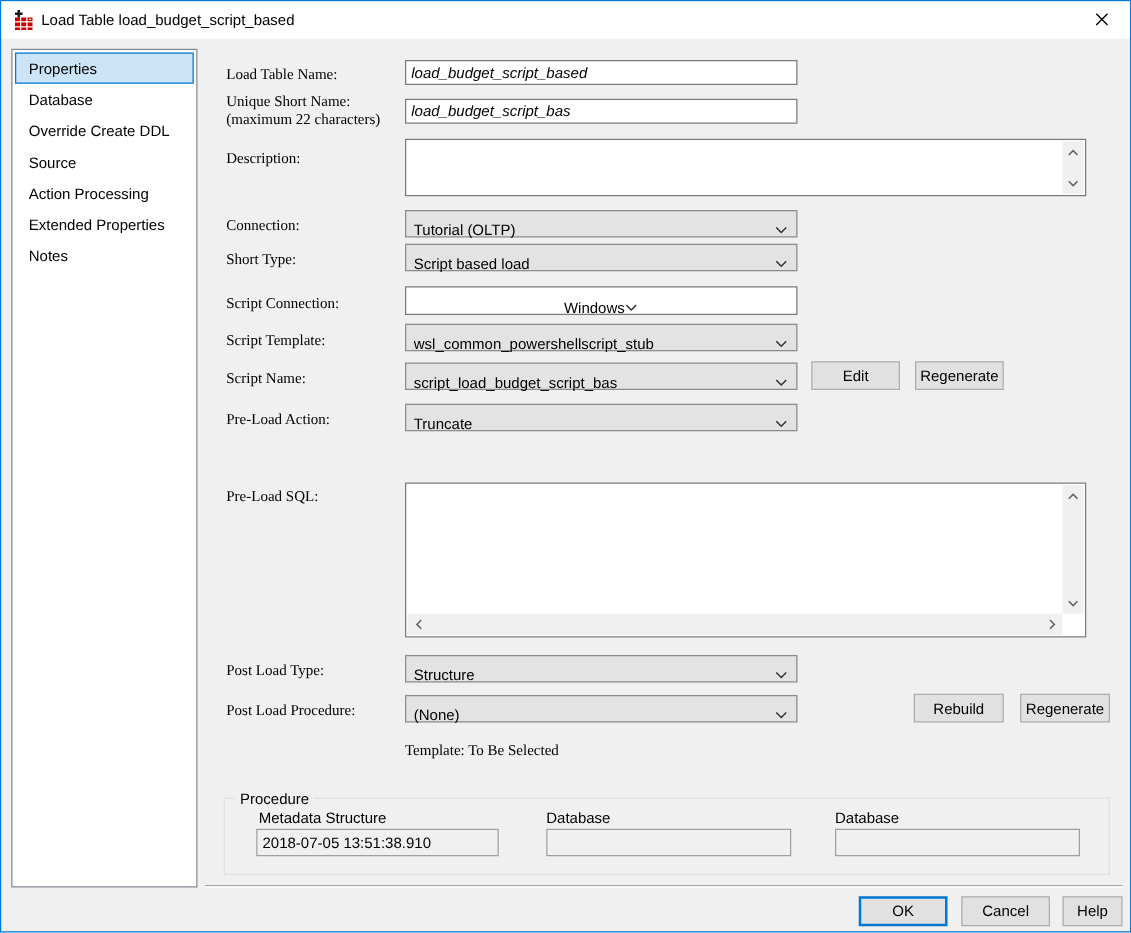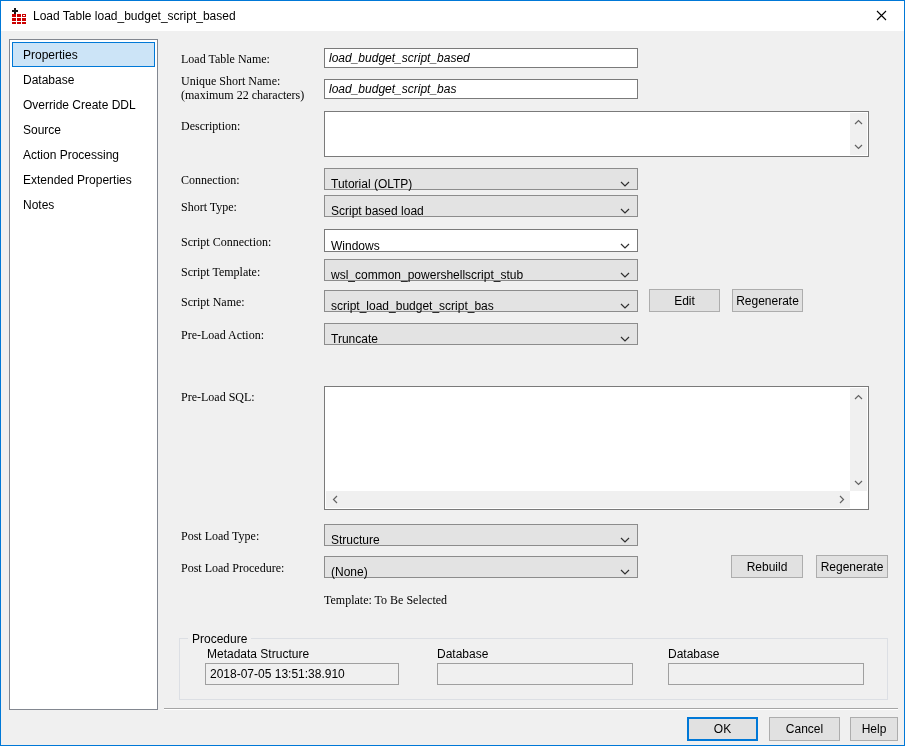--- a/index.html
+++ b/index.html
@@ -27,21 +27,21 @@
   .lbl { position:absolute; white-space:nowrap; line-height:14px;font-family:Liberation Serif, serif; }
 
   
   .txt { position:absolute; height:20px; background:#fff; border:1px solid #7a7a7a;
          font-family:"Liberation Sans", sans-serif; font-size:12px; padding:0 4px;font-style:italic; }
 
   
   .combo { position:absolute; height:22px; width:314px; background:#e3e3e3;
            border:1px solid #8c8c8c; display:flex; align-items:center;
            justify-content:space-between; padding:10px 7px 0 6px; }
-  .combo.white { background:#ffffff; border-color:#7a7a7a; }
+  .combo.white { background:#ffffff; border-color:#7a7a7a;justify-content:center; }
   .combo .val { white-space:nowrap; overflow:hidden; }
 
   
   .btn { position:absolute; height:23px; background:#e1e1e1; border:1px solid #adadad;
          font-family:"Liberation Sans", sans-serif; font-size:12px; text-align:center;
          padding:0; cursor:default; }
   .btn.default { border:2px solid #0078d7; }
 
   
   .tarea { position:absolute; background:#fff; border:1px solid #7a7a7a; }

